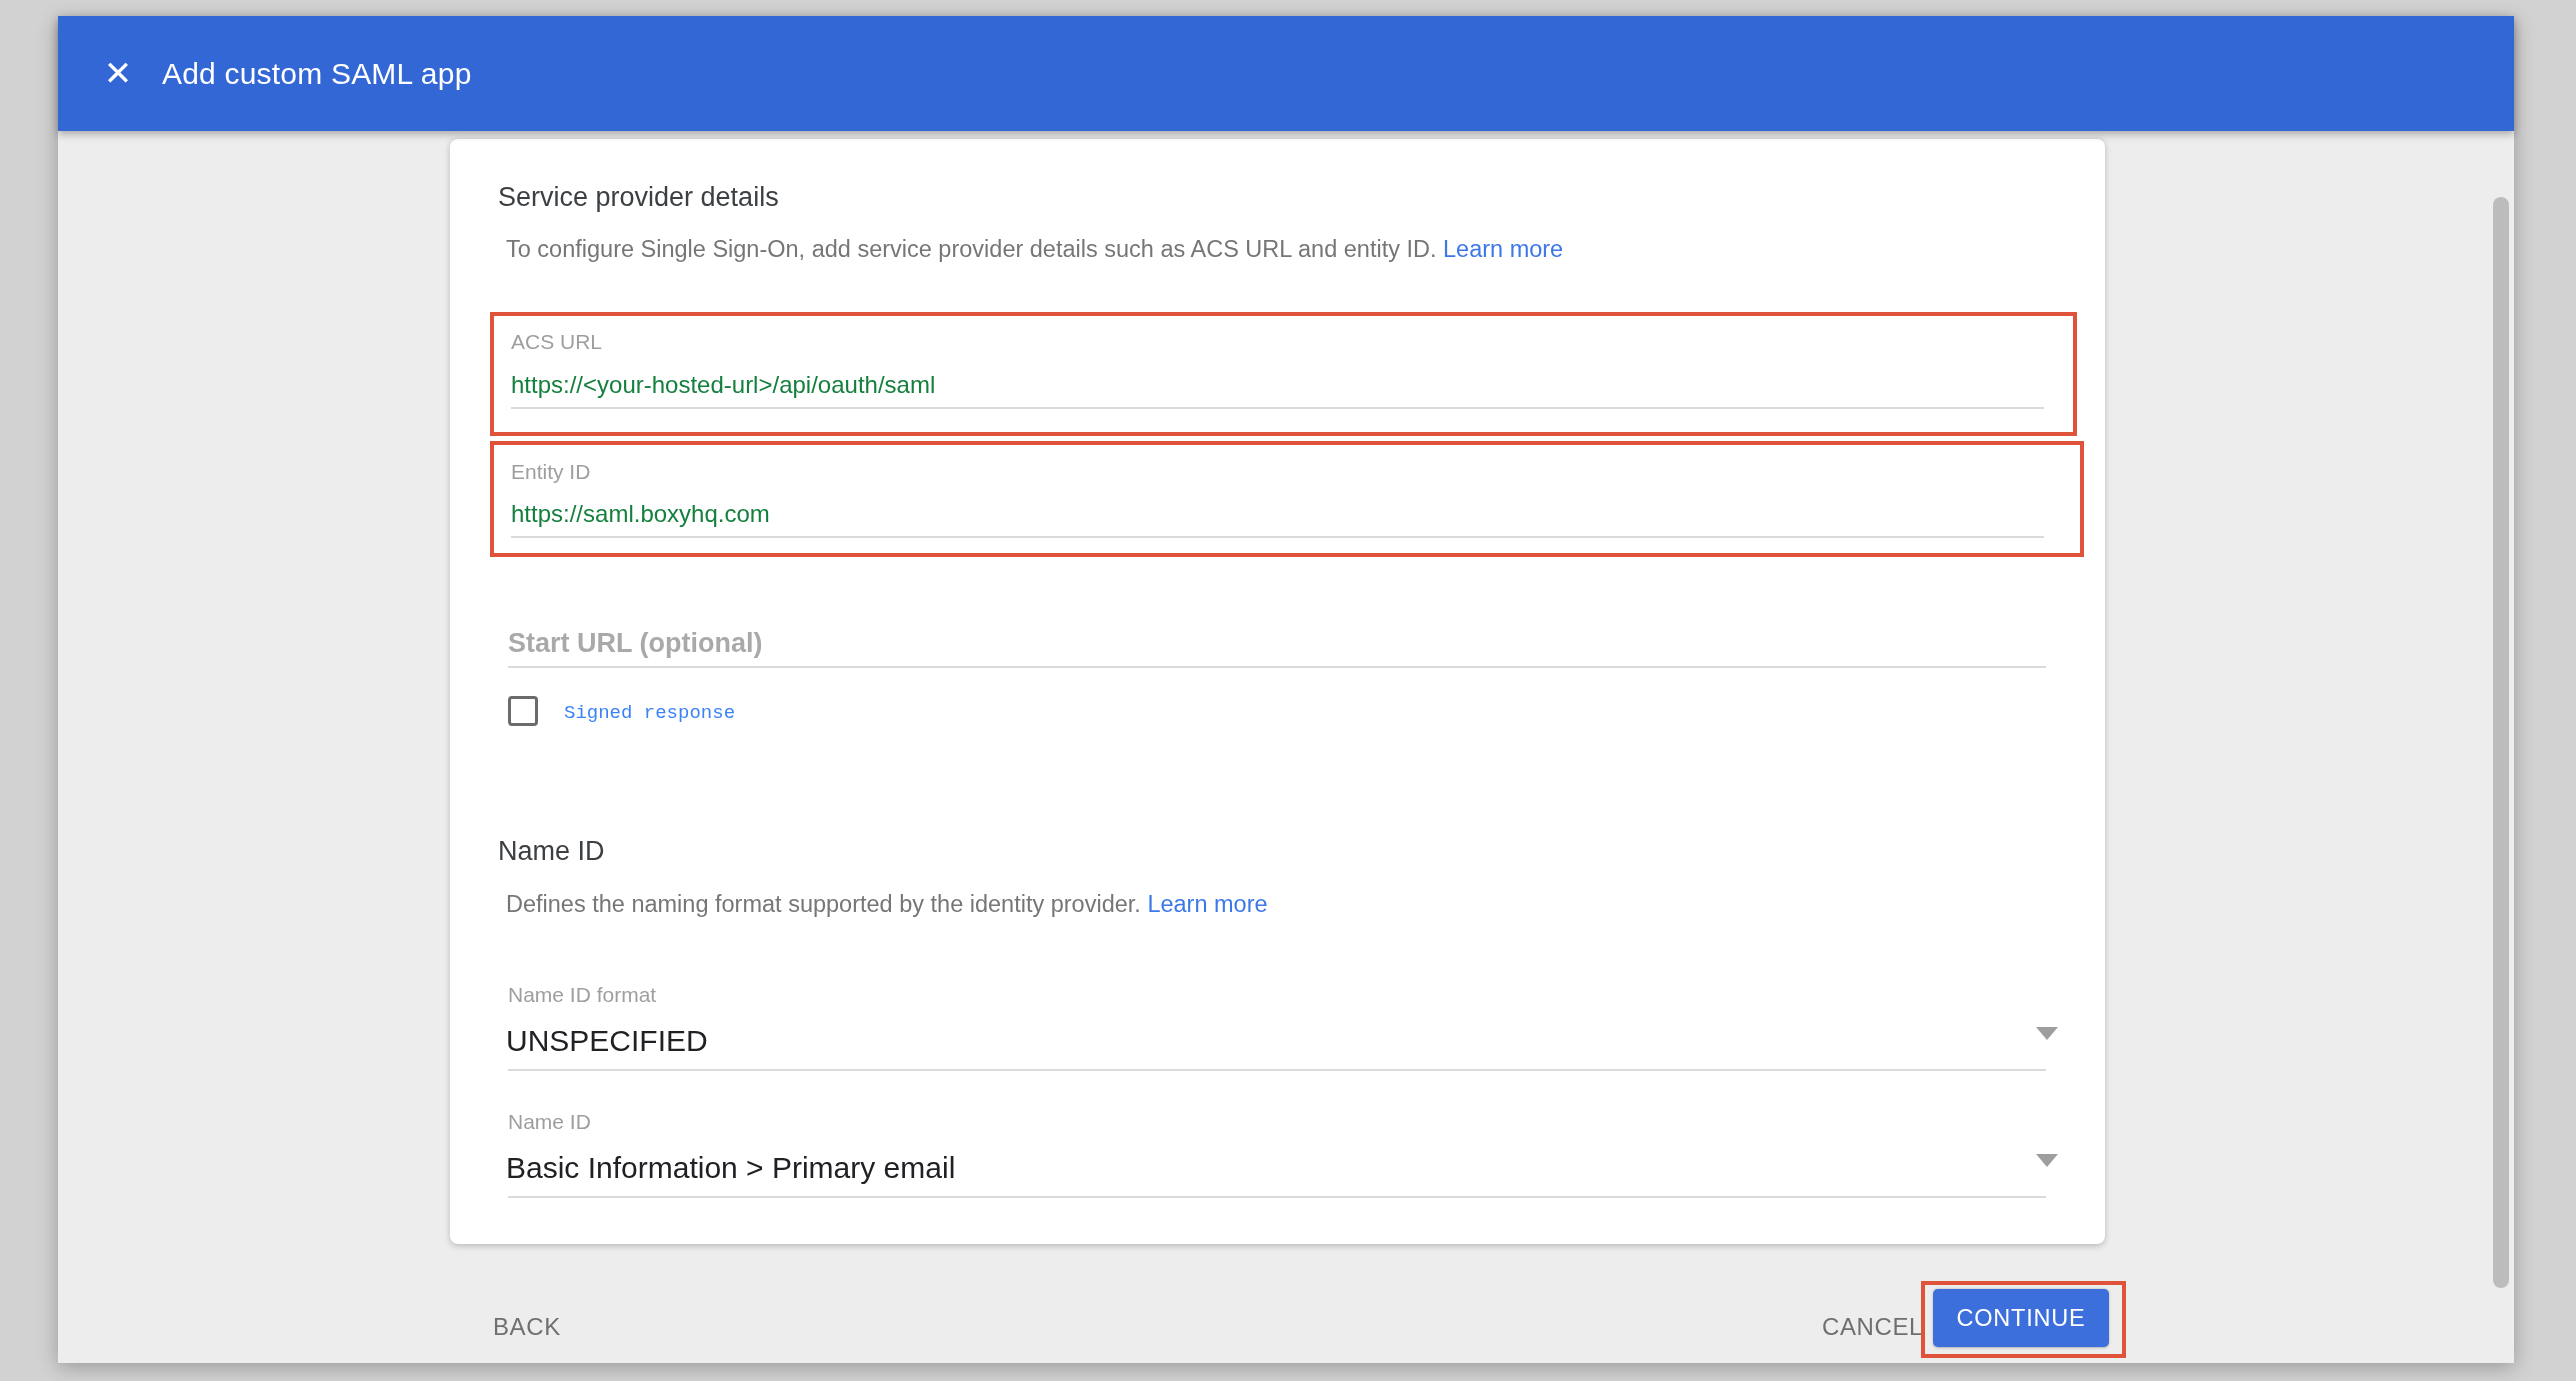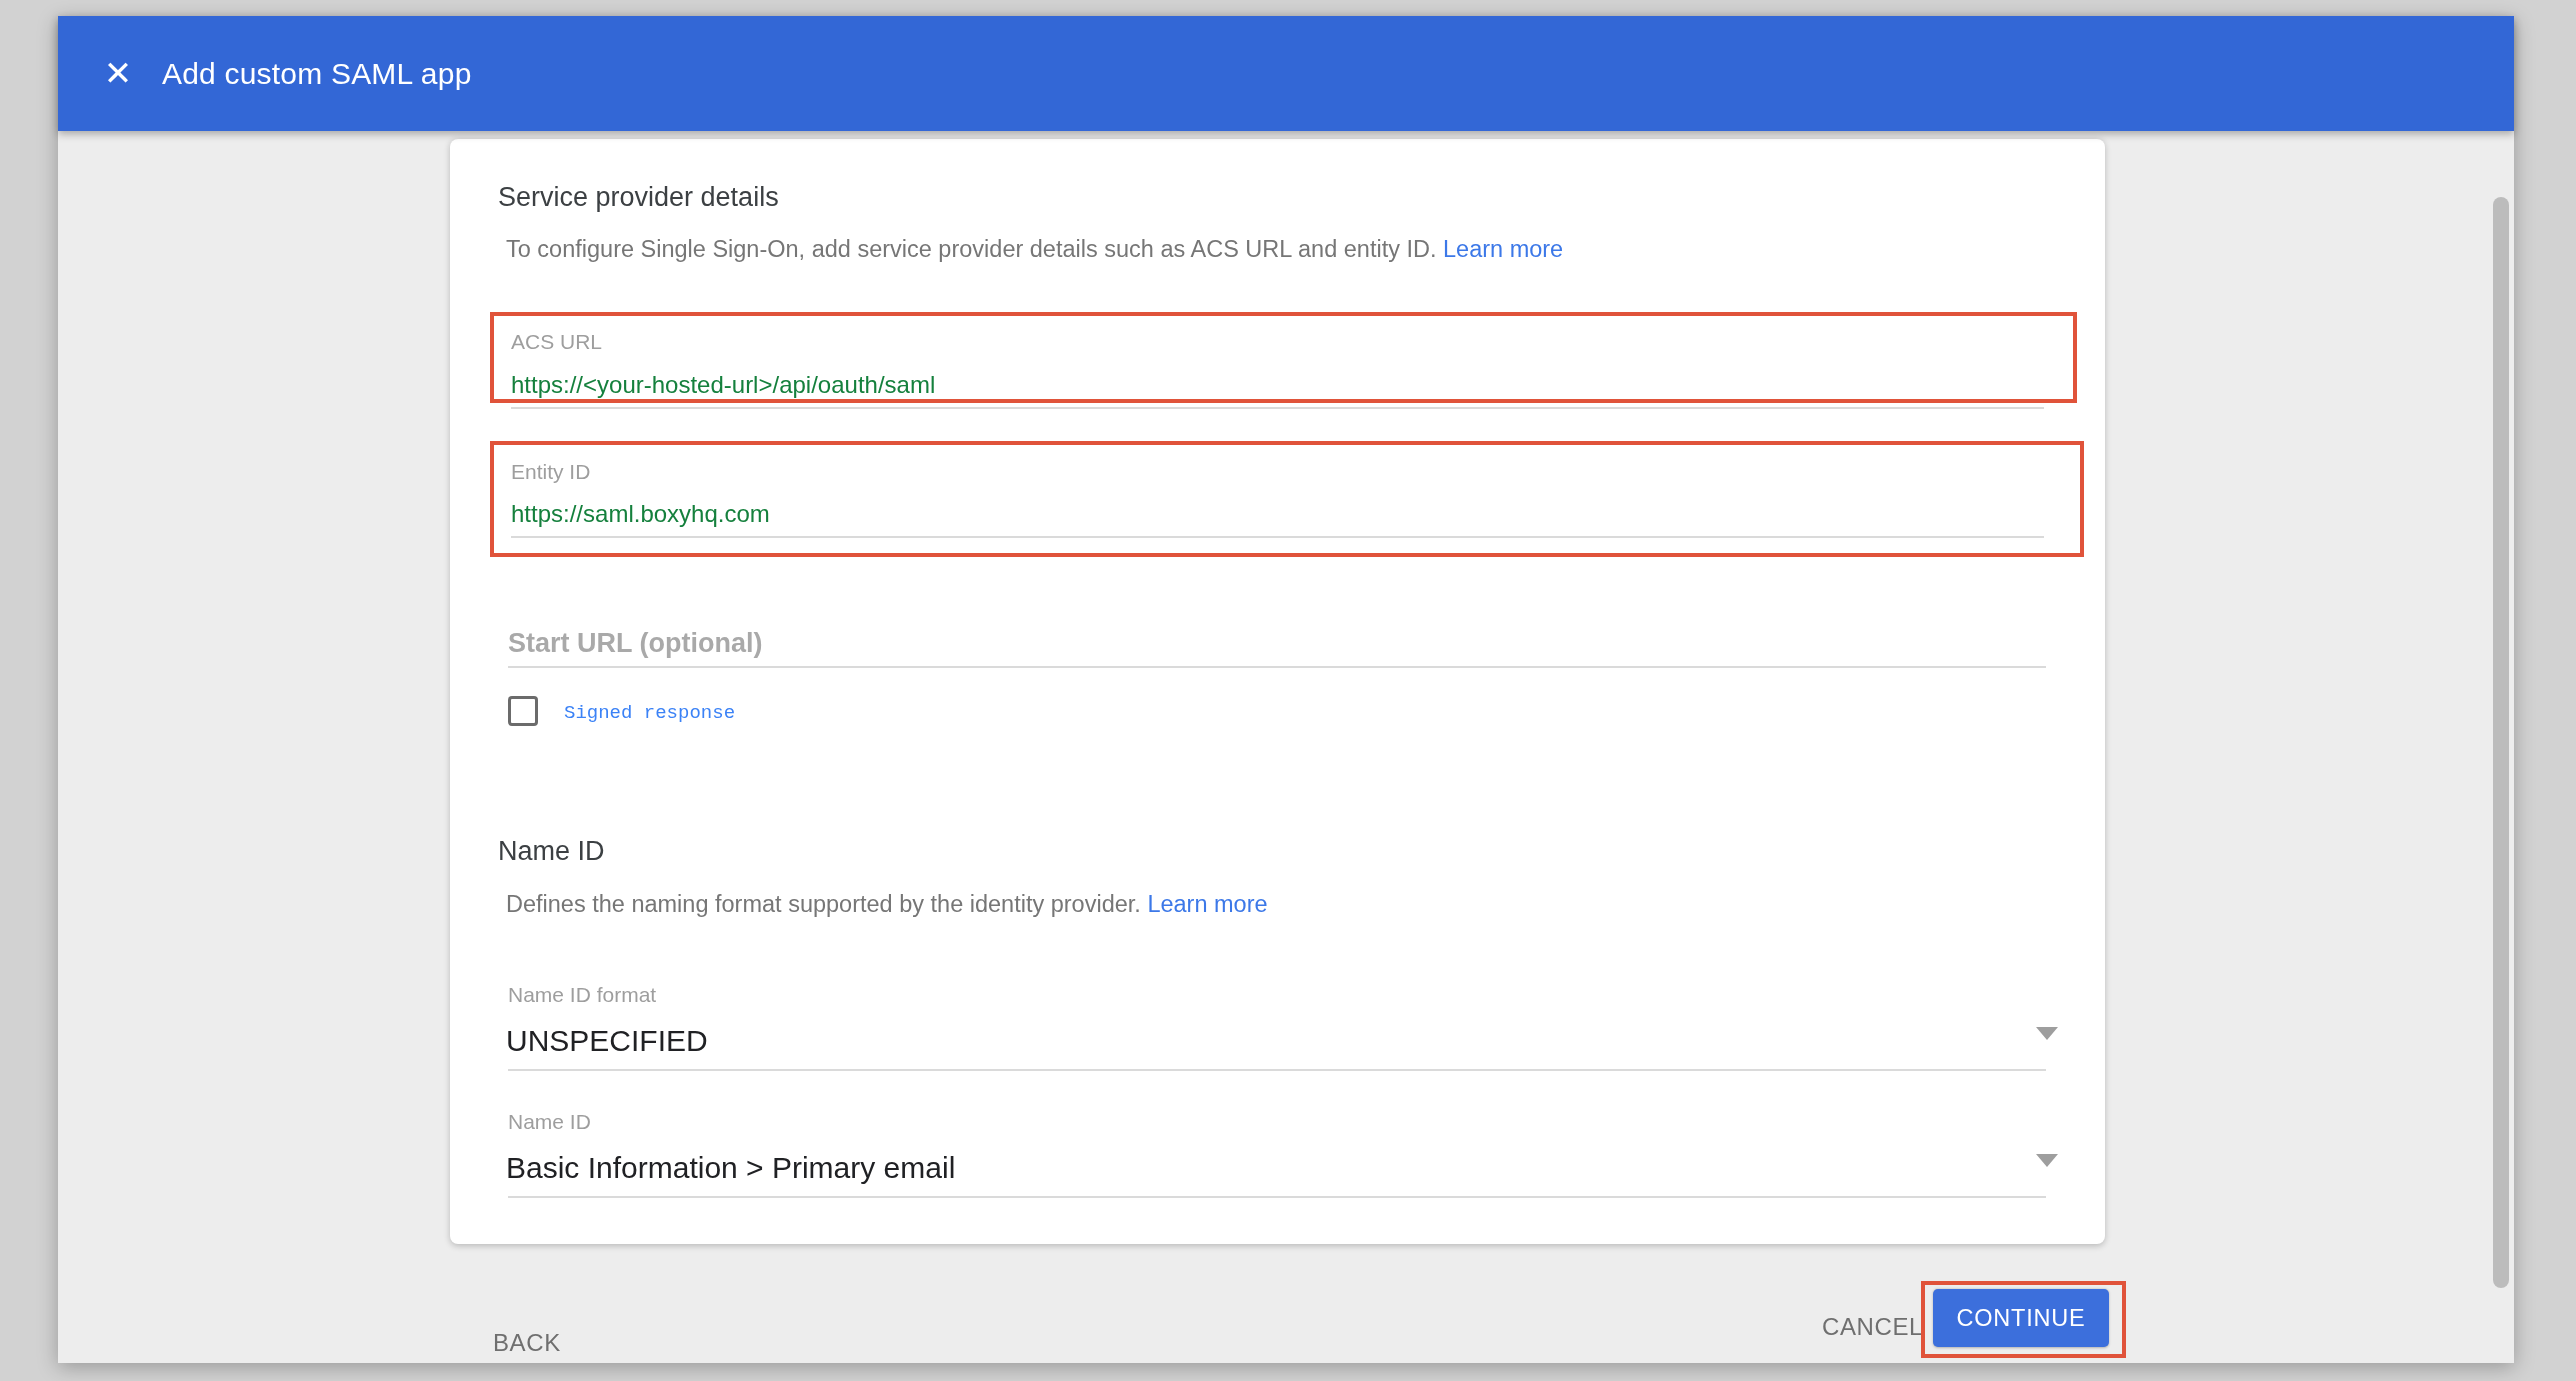--- a/index.html
+++ b/index.html
@@ -63,21 +63,21 @@
   </div>
 
   <div class="card">
 
     <div class="sec-heading" style="top:43px;">Service provider details</div>
     <div class="sec-desc" style="top:97px;">
       <span>To configure Single Sign-On, add service provider details such as ACS URL and entity ID.</span>
       <a>Learn more</a>
     </div>
 
-    <div class="hl-box" style="left:40px; top:173px; width:1587px; height:91px;text-align:center;">
+    <div class="hl-box" style="left:40px; top:173px; width:1587px; height:124px;text-align:center;">
       <div class="field-label" style="left:17px; top:13.8px;">ACS URL</div>
       <div class="field-value" style="left:17px; top:55px;">https://&lt;your-hosted-url&gt;/api/oauth/saml</div>
       <div class="field-line" style="left:17px; top:91px; width:1533px;"></div>
     </div>
 
     <div class="hl-box" style="left:40px; top:302px; width:1594px; height:116px;">
       <div class="field-label" style="left:17px; top:15.4px;">Entity ID</div>
       <div class="field-value" style="left:17px; top:55px;text-align:right;">https://saml.boxyhq.com</div>
       <div class="field-line" style="left:17px; top:91px; width:1533px;"></div>
     </div>
@@ -99,21 +99,21 @@
     <div class="dd-arrow" style="left:1586px; top:888px;"></div>
     <div class="field-line" style="left:58px; top:930px; width:1538px;"></div>
 
     <div class="field-label" style="left:58px; top:971px;">Name ID</div>
     <div class="dd-value" style="left:56px; top:1012px;">Basic Information &gt; Primary email</div>
     <div class="dd-arrow" style="left:1586px; top:1015px;"></div>
     <div class="field-line" style="left:58px; top:1057px; width:1538px;"></div>
 
   </div>
 
-  <div class="footer-btn-text" style="left:435px; top:1297px;margin-top:16px;">BACK</div>
+  <div class="footer-btn-text" style="left:435px; top:1297px;">BACK</div>
   <div class="footer-btn-text" style="left:1764px; top:1297px;">CANCEL</div>
   <div class="continue-hl"></div>
   <div class="continue-btn">CONTINUE</div>
 
   <div class="scroll-thumb"></div>
 
 </div>
 
 
 </body></html>

